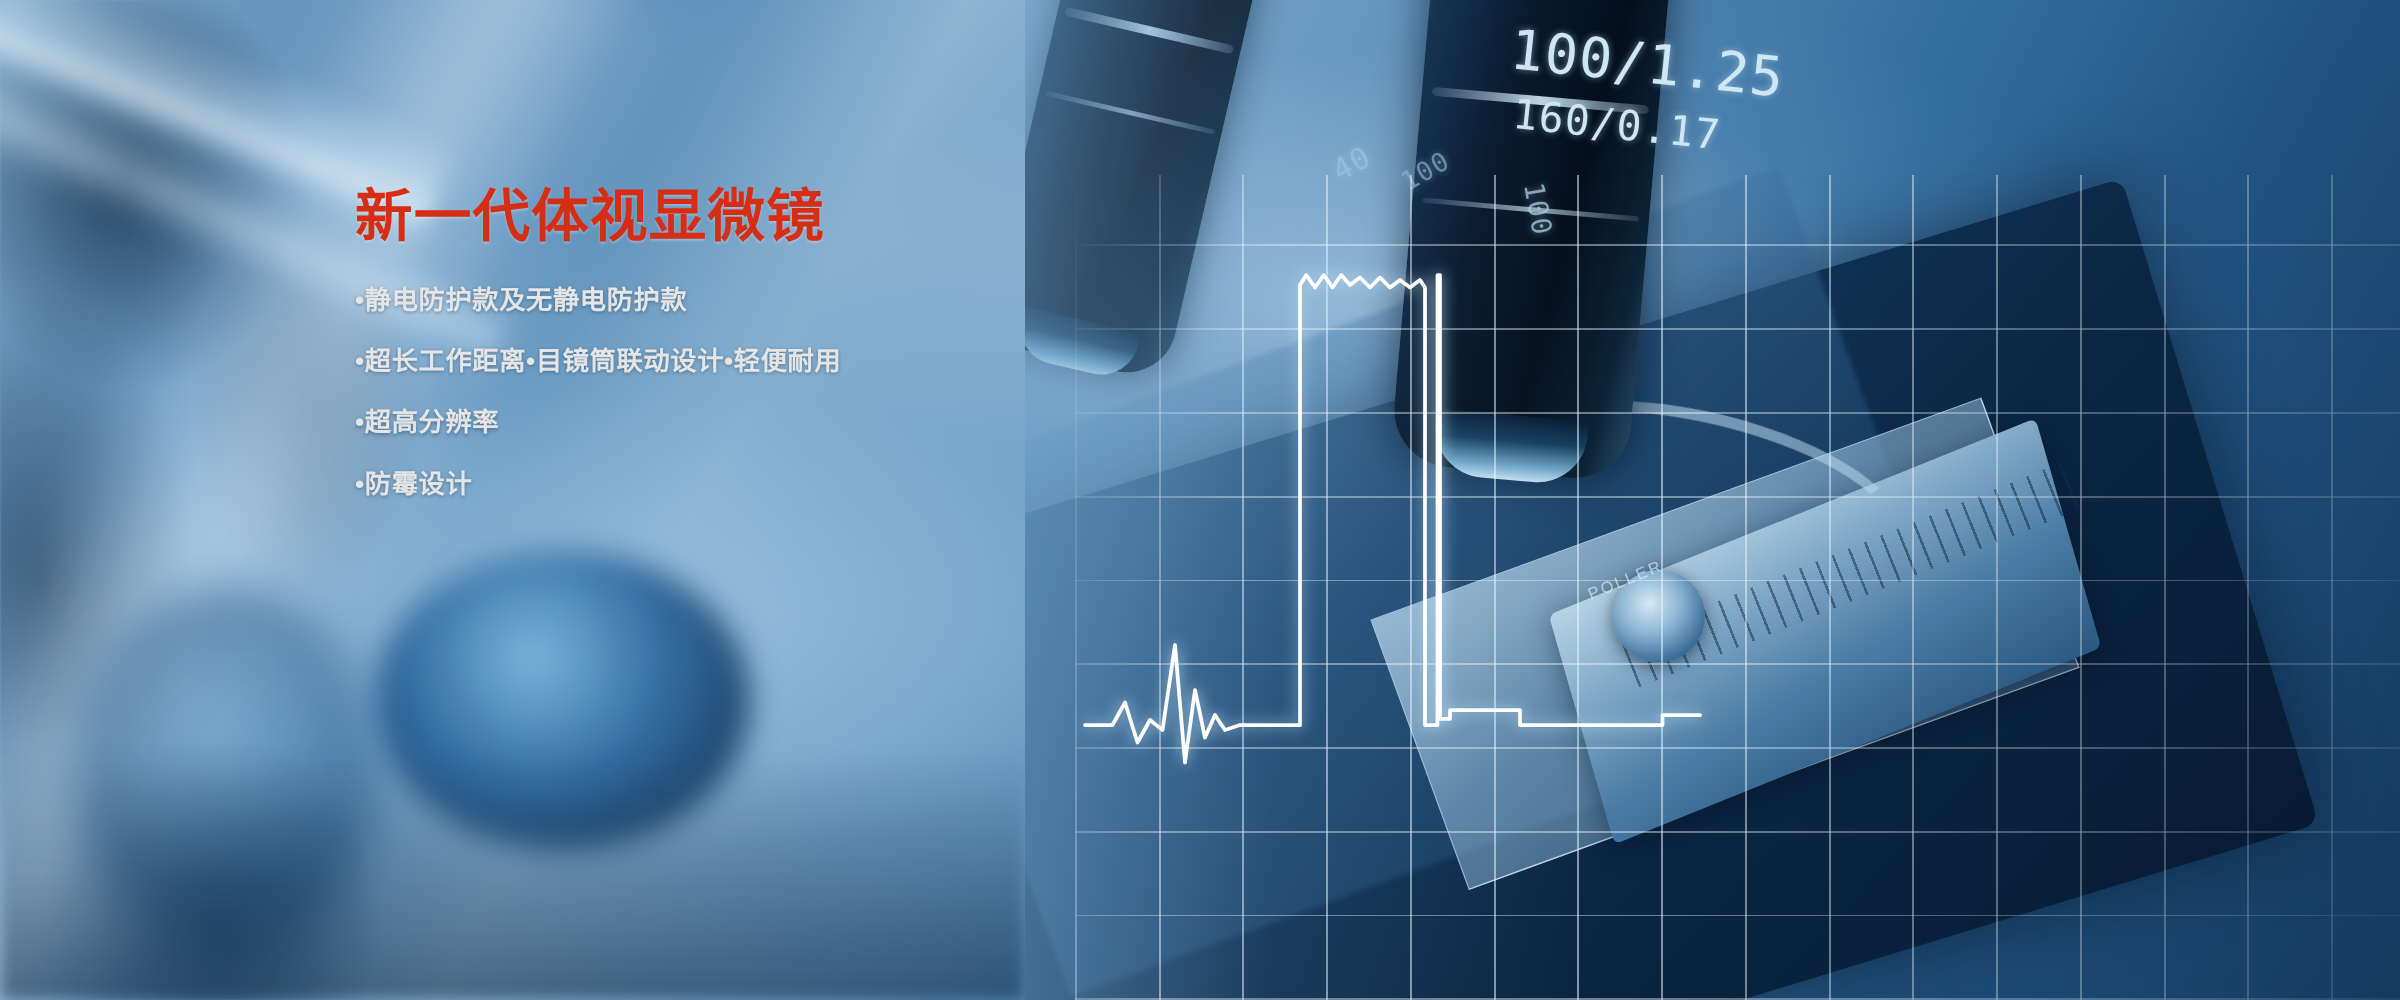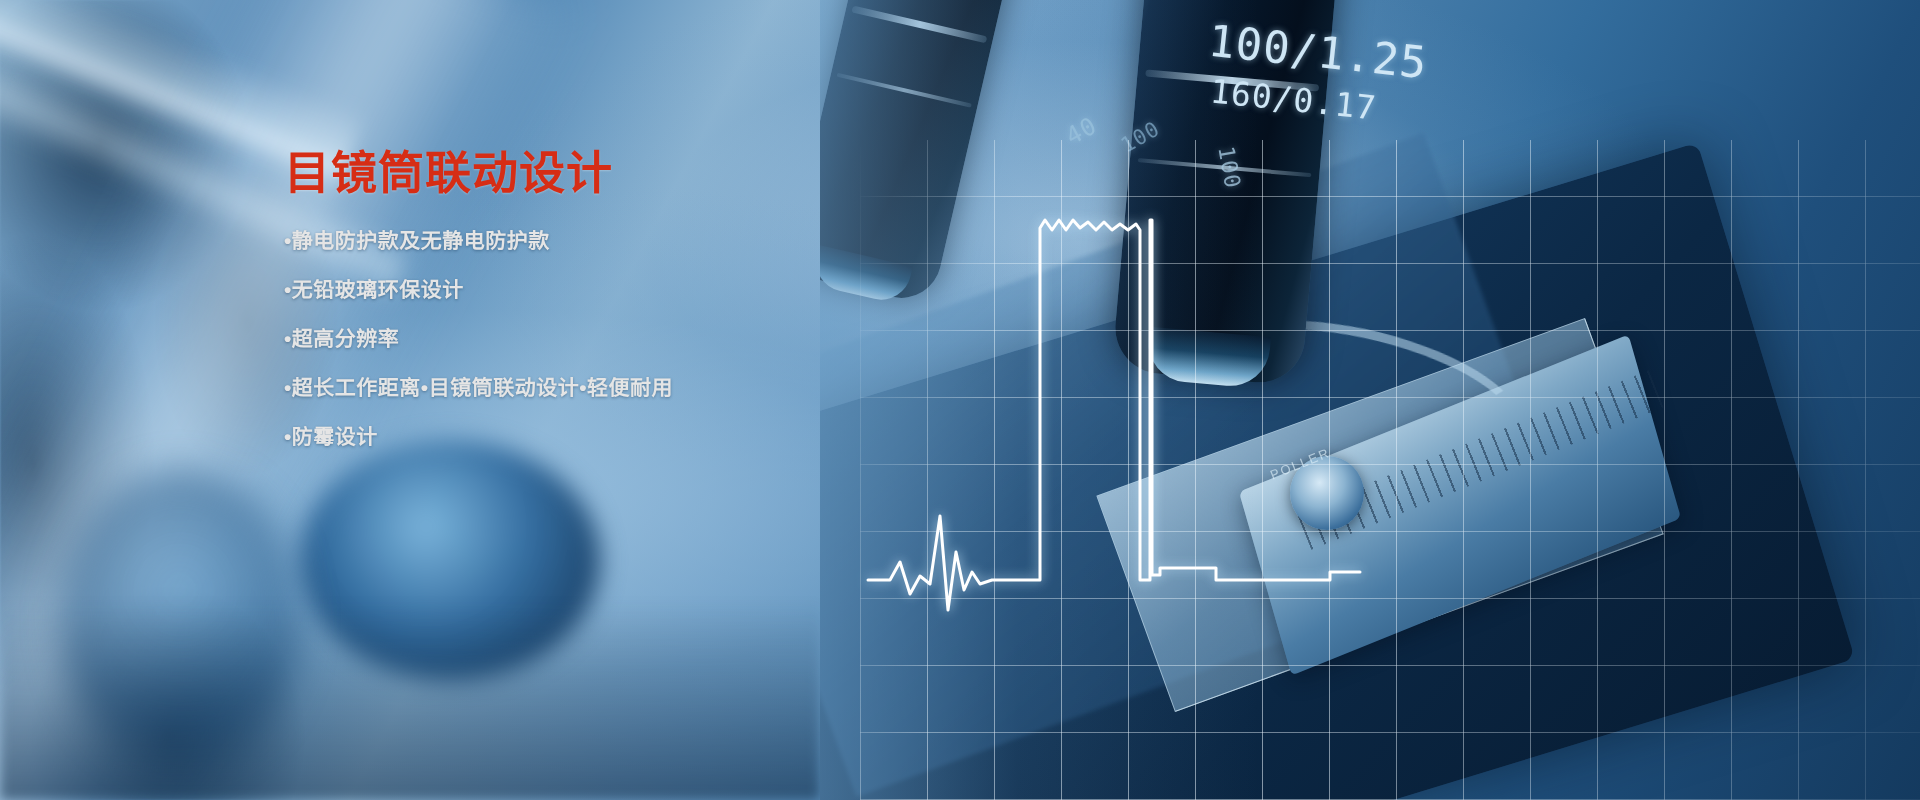--- a/index.html
+++ b/index.html
@@ -274,23 +274,22 @@
 
   <div class="grid"></div>
 
   <div class="signal">
     <svg viewBox="0 0 740 560" preserveAspectRatio="none">
       <path class="sig-path" d="M 8 400 L 30 400 L 40 382 L 50 414 L 60 396 L 70 404 L 80 336 L 88 430 L 96 372 L 104 410 L 112 392 L 120 404 L 132 400 L 150 400 L 150 400 L 160 400 L 160 400 L 168 400 L 168 400 L 176 400 L 176 400 L 180 400 L 180 48 L 185 40 L 192 50 L 199 40 L 206 50 L 213 40 L 220 48 L 228 42 L 236 50 L 244 42 L 252 50 L 260 44 L 268 50 L 276 44 L 280 50 L 280 400 L 280 400 L 290 400 L 290 40 L 292 40 L 292 395 L 300 395 L 300 388 L 356 388 L 356 400 L 470 400 L 470 392 L 500 392"></path>
     </svg>
   </div>
 
   <div class="content">
-    <h1 class="headline">目镜筒联动设计</h1>
+    <h1 class="headline">新一代体视显微镜</h1>
     <ul class="bullets">
       <li>•静电防护款及无静电防护款</li>
-      <li>•无铅玻璃环保设计</li>
+      <li>•超长工作距离•目镜筒联动设计•轻便耐用</li>
       <li>•超高分辨率</li>
-      <li>•超长工作距离•目镜筒联动设计•轻便耐用</li>
       <li>•防霉设计</li>
     </ul>
   </div>
 
 </div>
 
 </body></html>

